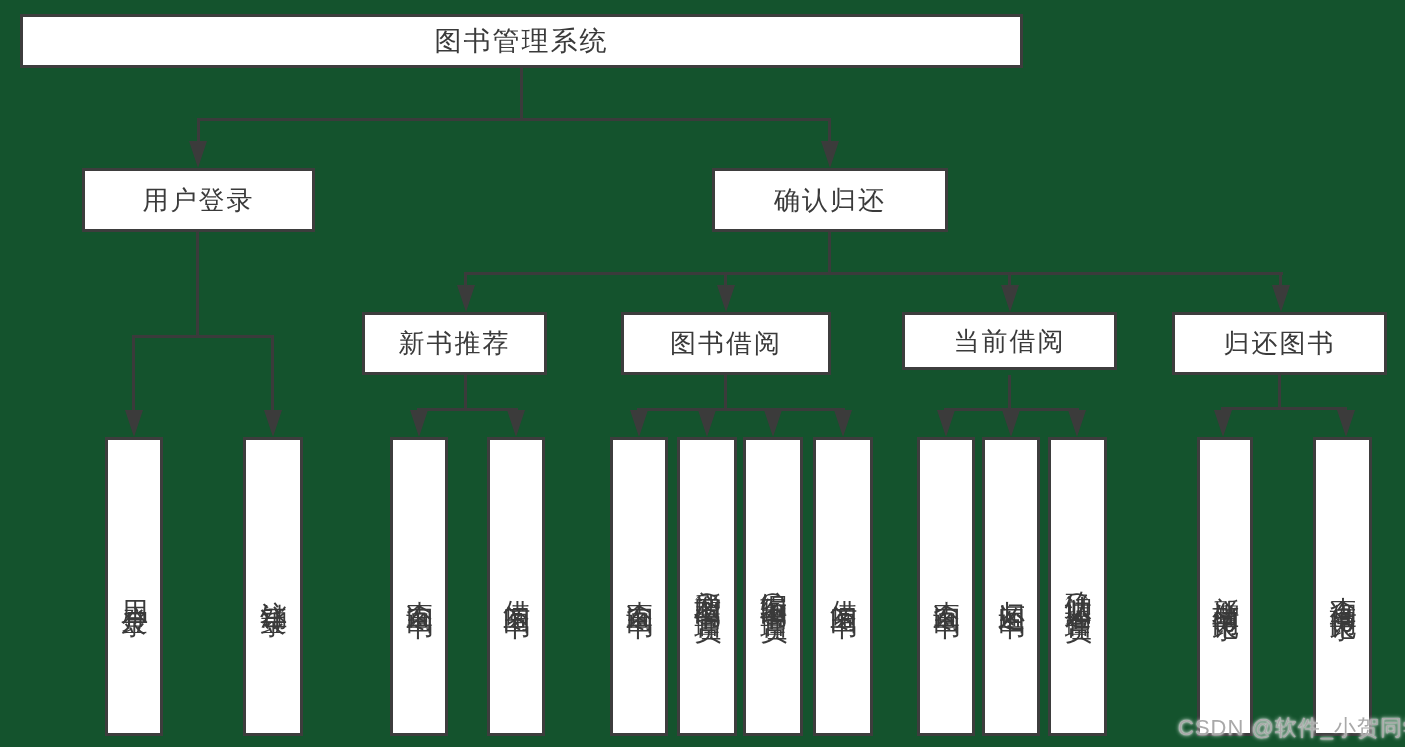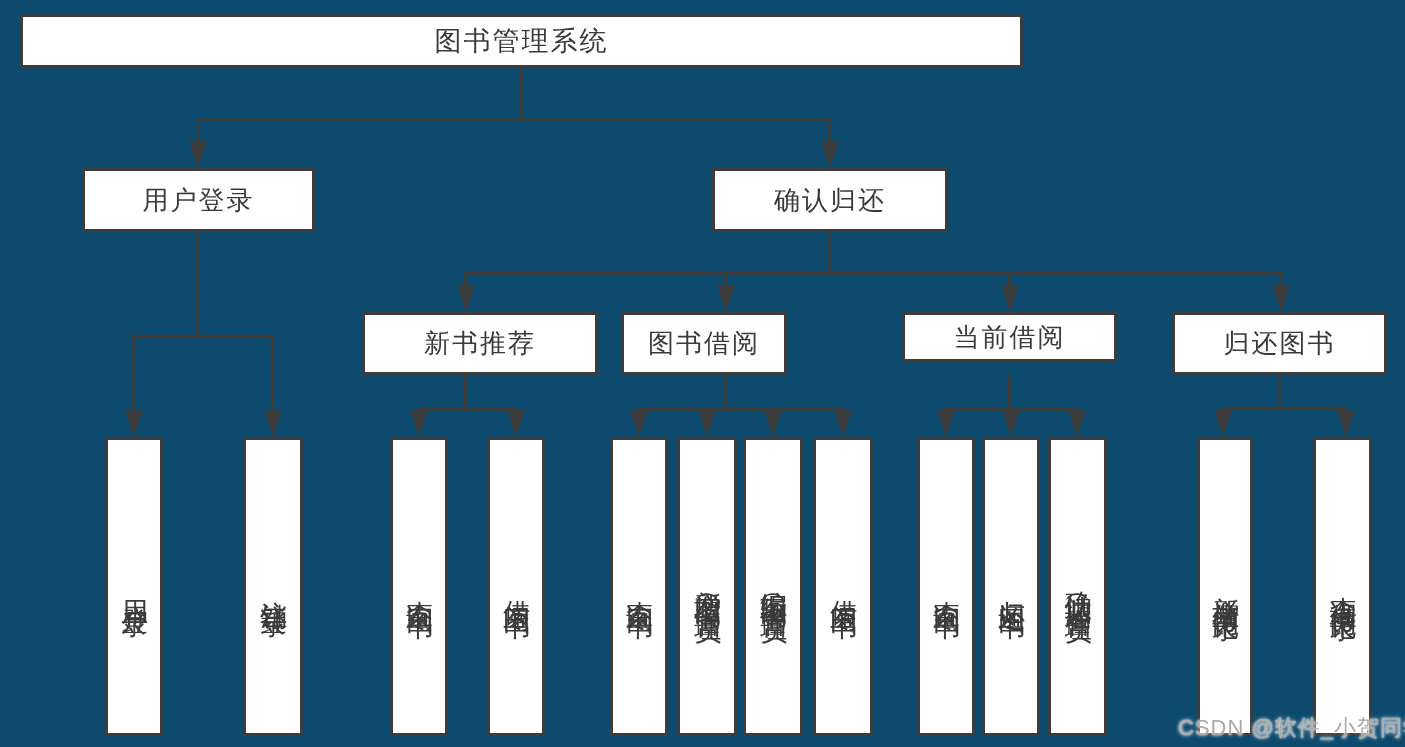--- a/index.html
+++ b/index.html
@@ -1,19 +1,19 @@
 <!DOCTYPE html>
 <html><head>
 <meta charset="utf-8">
 <style>
   html,body{margin:0;padding:0;background:#fff;}
   #canvas{
     position:relative;
     width:1405px;height:747px;
-    background:#0c4a6e;
+    background:#14532d;
     font-family:"Liberation Sans","DejaVu Sans",sans-serif;
     overflow:hidden;
   }
   .box{
     position:absolute;
     box-sizing:border-box;
     border:3px solid #3d3d3d;
     background:#fff;
     display:flex;
     align-items:center;
@@ -85,27 +85,27 @@
   <div class="hline" style="left:464px;top:272px;width:819px;"></div>
   <div class="vline" style="left:464px;top:272px;height:17px;"></div>
   <div class="vline" style="left:724px;top:272px;height:17px;"></div>
   <div class="vline" style="left:1008px;top:272px;height:17px;"></div>
   <div class="vline" style="left:1279px;top:272px;height:17px;"></div>
   <div class="arr" style="left:457px;top:285px;"></div>
   <div class="arr" style="left:717px;top:285px;"></div>
   <div class="arr" style="left:1001px;top:285px;"></div>
   <div class="arr" style="left:1272px;top:285px;"></div>
 
-  <div class="box" style="left:362px;top:312px;width:236px;height:63px;">
+  <div class="box" style="left:362px;top:312px;width:185px;height:63px;">
     <span class="hlabel">新书推荐</span>
   </div>
-  <div class="box" style="left:621px;top:312px;width:166px;height:63px;">
+  <div class="box" style="left:621px;top:312px;width:210px;height:63px;">
     <span class="hlabel">图书借阅</span>
   </div>
-  <div class="box" style="left:902px;top:312px;width:215px;height:50px;">
+  <div class="box" style="left:902px;top:312px;width:215px;height:58px;">
     <span class="hlabel">当前借阅</span>
   </div>
   <div class="box" style="left:1172px;top:312px;width:215px;height:63px;">
     <span class="hlabel">归还图书</span>
   </div>
 
   <div class="vline" style="left:464px;top:375px;height:33px;"></div>
   <div class="hline" style="left:417px;top:408px;width:101px;"></div>
   <div class="vline" style="left:417px;top:408px;height:7px;"></div>
   <div class="vline" style="left:514px;top:408px;height:7px;"></div>

